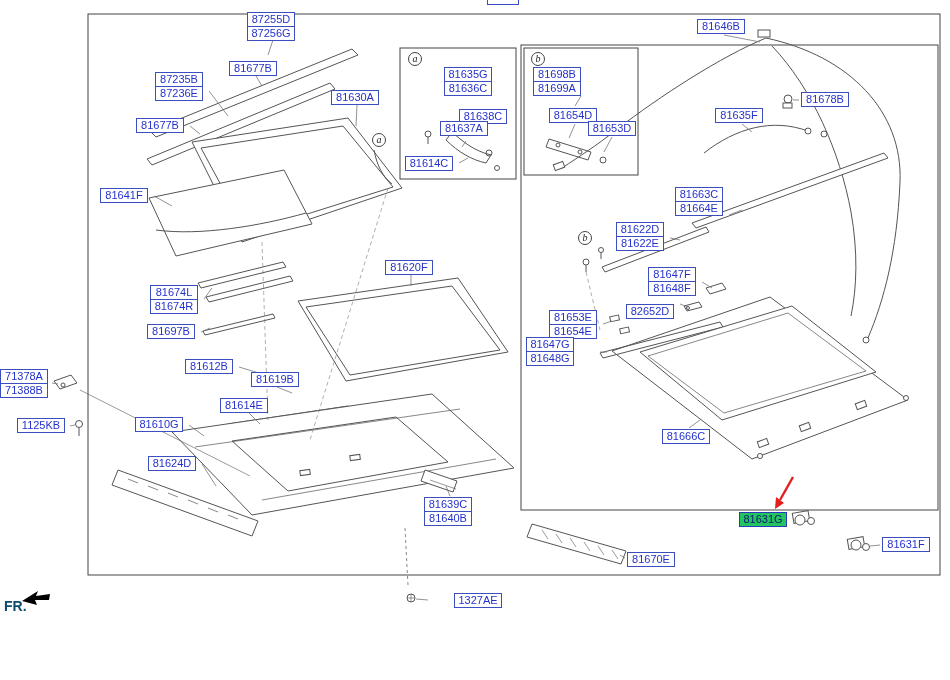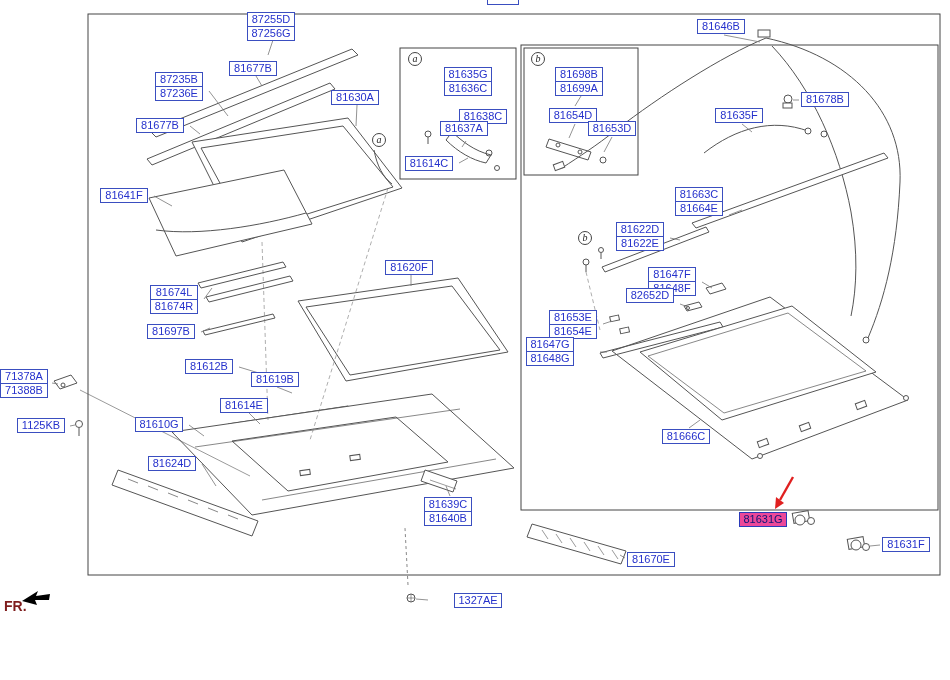--- a/index.html
+++ b/index.html
@@ -9,28 +9,28 @@
     overflow:hidden; font-family:"Liberation Sans", sans-serif;
   }
   #art { position:absolute; left:0; top:0; z-index:1; }
   .lbl { position:absolute; z-index:3; }
   .ln {
     display:block; border:1px solid #3a4ec0; background:#fff; color:#2531cc;
     font-size:11px; line-height:13px; padding:0 3px; text-align:center;
     min-width:48px; white-space:nowrap;
   }
   .ln + .ln { margin-top:-1px; }
-  .lbl.hl .ln { background:#ec4899; color:#0d1678; border-color:#2a3ab8; }
+  .lbl.hl .ln { background:#22c55e; color:#0d1678; border-color:#2a3ab8; }
   .circ {
     position:absolute; z-index:3; width:14px; height:14px;
     border:1px solid #444; border-radius:50%; background:#fff; color:#222;
     font:italic 10px/12px "Liberation Serif", serif; text-align:center;
   }
   .fr {
-    position:absolute; left:4px; top:598px; z-index:3; color:#7f1d1d;
+    position:absolute; left:4px; top:598px; z-index:3; color:#0c4a6e;
     font-weight:bold; font-size:14px;
   }
 </style>
 </head>
 <body>
 
 <div id="stage">
 
   <svg id="art" width="950" height="680" viewBox="0 0 950 680">
 
@@ -290,21 +290,21 @@
   <div class="lbl" style="left:459px;top:109px">
     <span class="ln">81638C</span>
   </div>
   <div class="lbl" style="left:440px;top:121px">
     <span class="ln">81637A</span>
   </div>
   <div class="lbl" style="left:405px;top:156px">
     <span class="ln">81614C</span>
   </div>
 
-  <div class="lbl" style="left:555px;top:67px">
+  <div class="lbl" style="left:533px;top:67px">
     <span class="ln">81698B</span>
     <span class="ln">81699A</span>
   </div>
   <div class="lbl" style="left:549px;top:108px">
     <span class="ln">81654D</span>
   </div>
   <div class="lbl" style="left:588px;top:121px">
     <span class="ln">81653D</span>
   </div>
 
@@ -322,21 +322,21 @@
     <span class="ln">81664E</span>
   </div>
   <div class="lbl" style="left:616px;top:222px">
     <span class="ln">81622D</span>
     <span class="ln">81622E</span>
   </div>
   <div class="lbl" style="left:648px;top:267px">
     <span class="ln">81647F</span>
     <span class="ln">81648F</span>
   </div>
-  <div class="lbl" style="left:626px;top:288px">
+  <div class="lbl" style="left:626px;top:304px">
     <span class="ln">82652D</span>
   </div>
   <div class="lbl" style="left:549px;top:310px">
     <span class="ln">81653E</span>
     <span class="ln">81654E</span>
   </div>
   <div class="lbl" style="left:526px;top:337px">
     <span class="ln">81647G</span>
     <span class="ln">81648G</span>
   </div>

